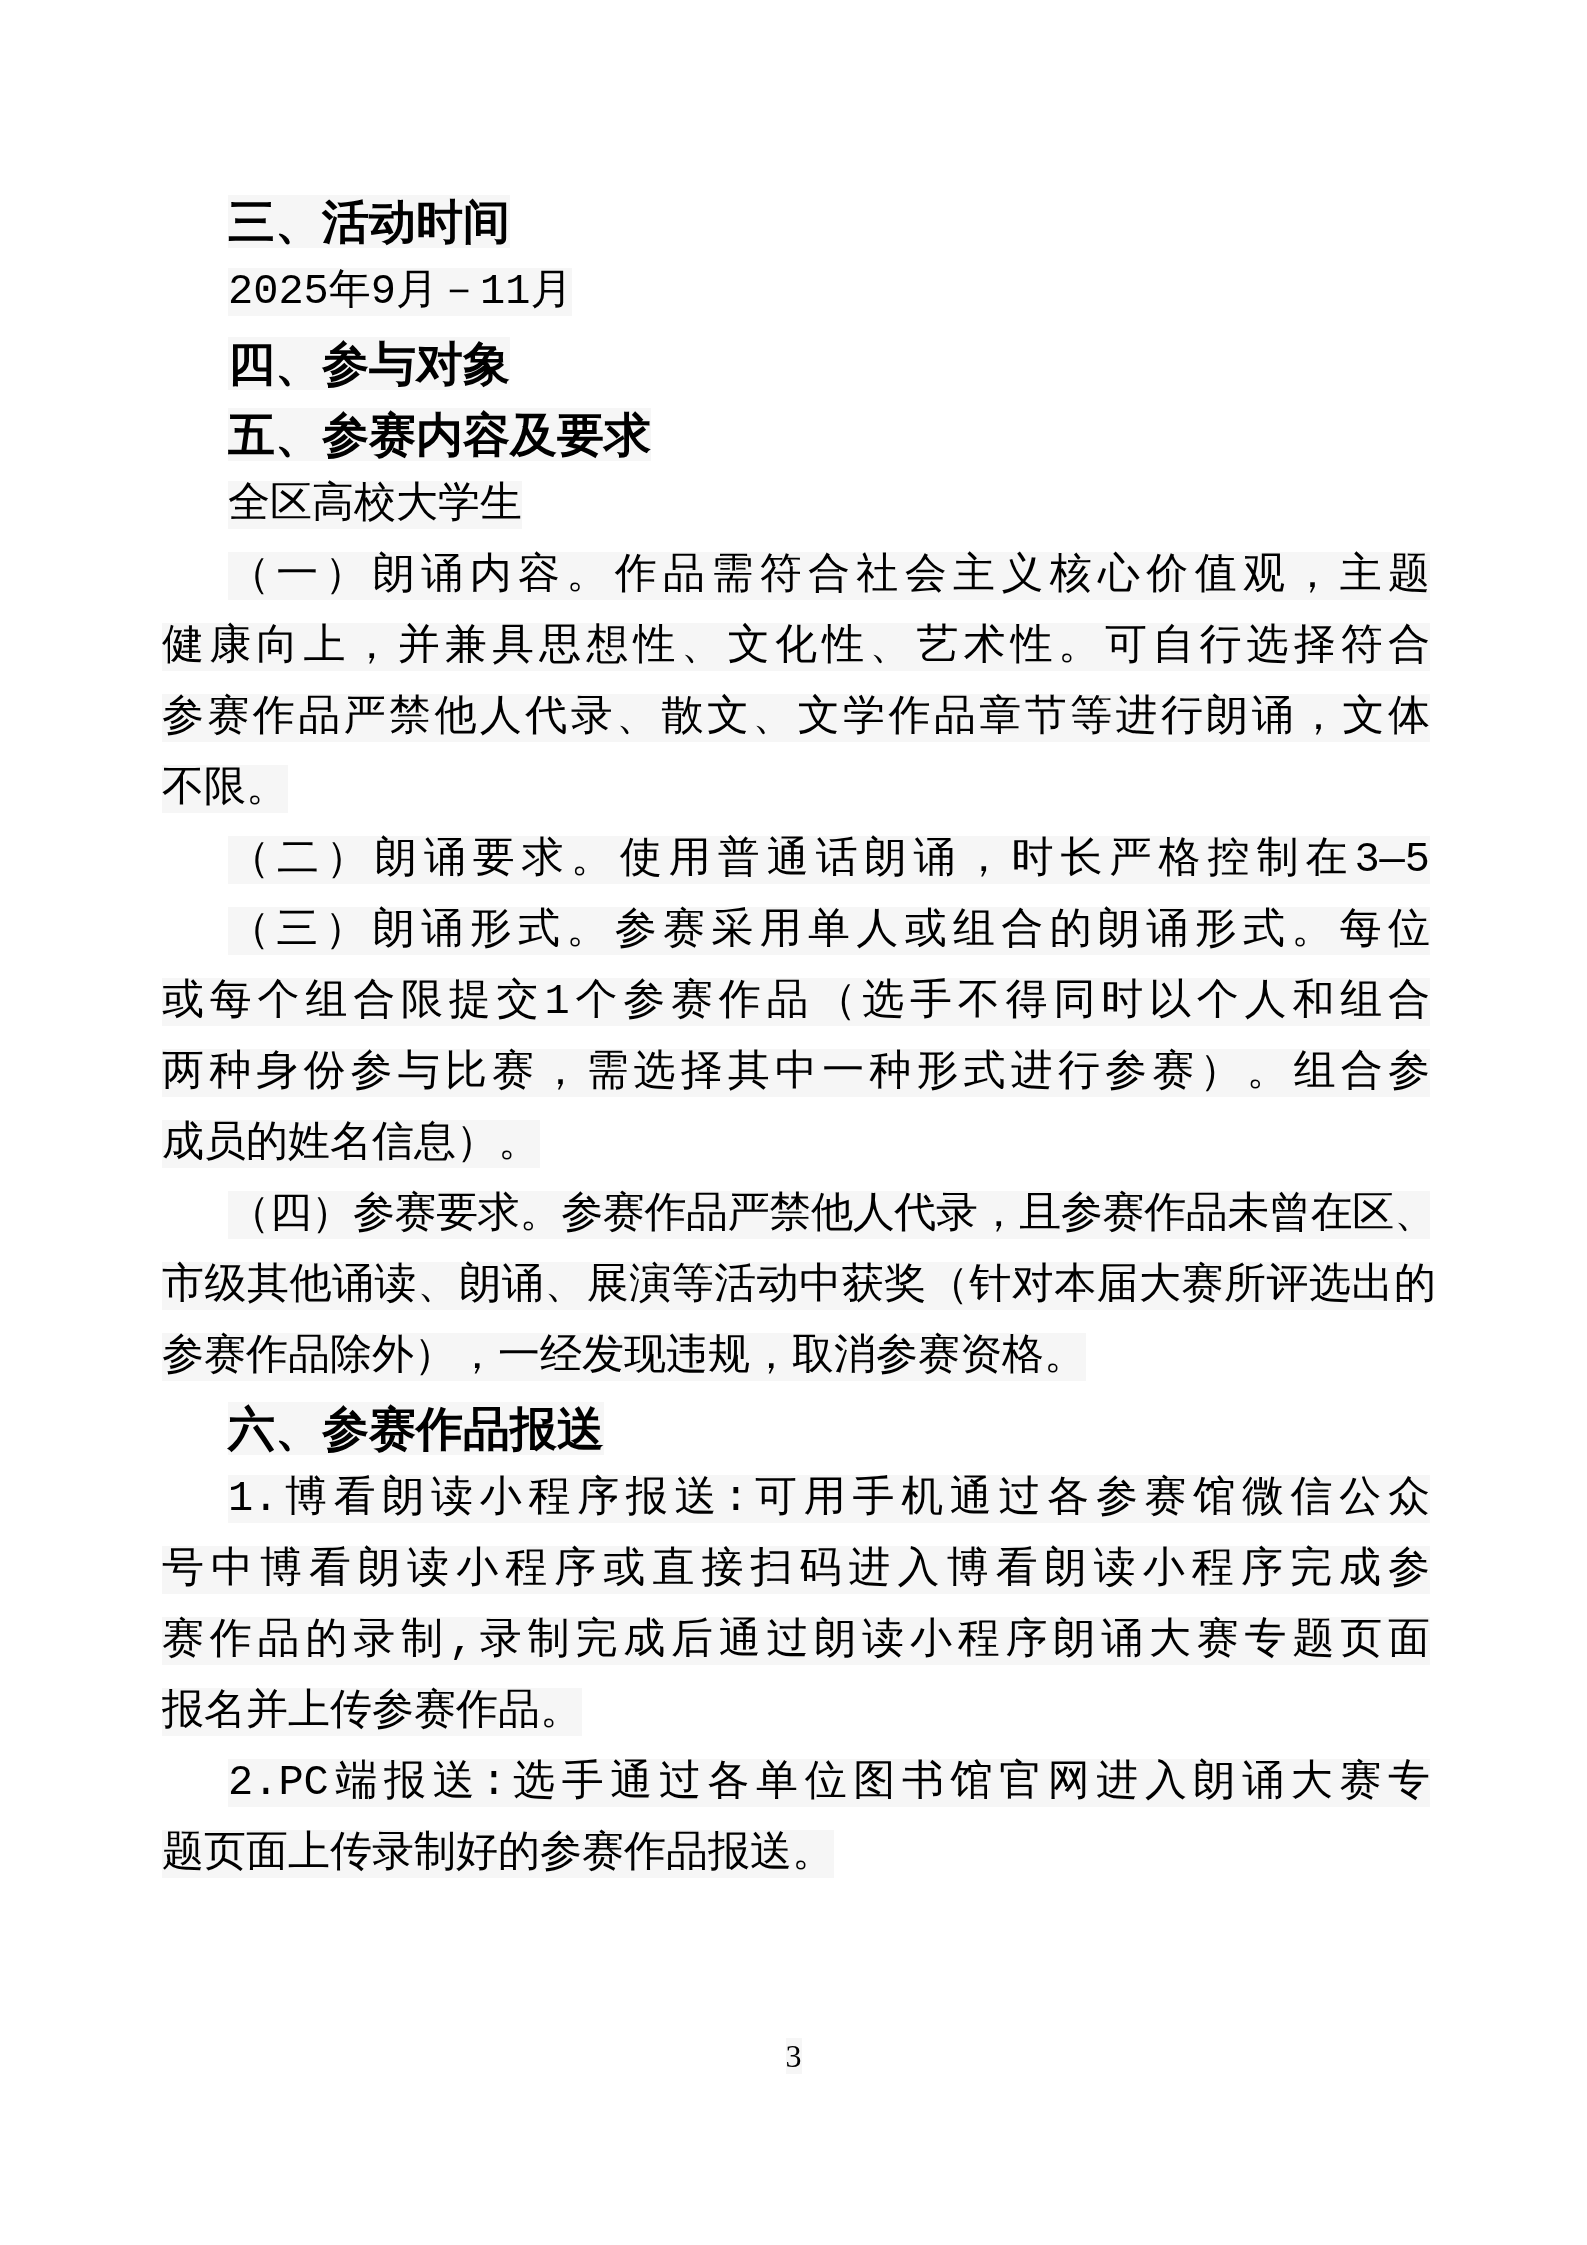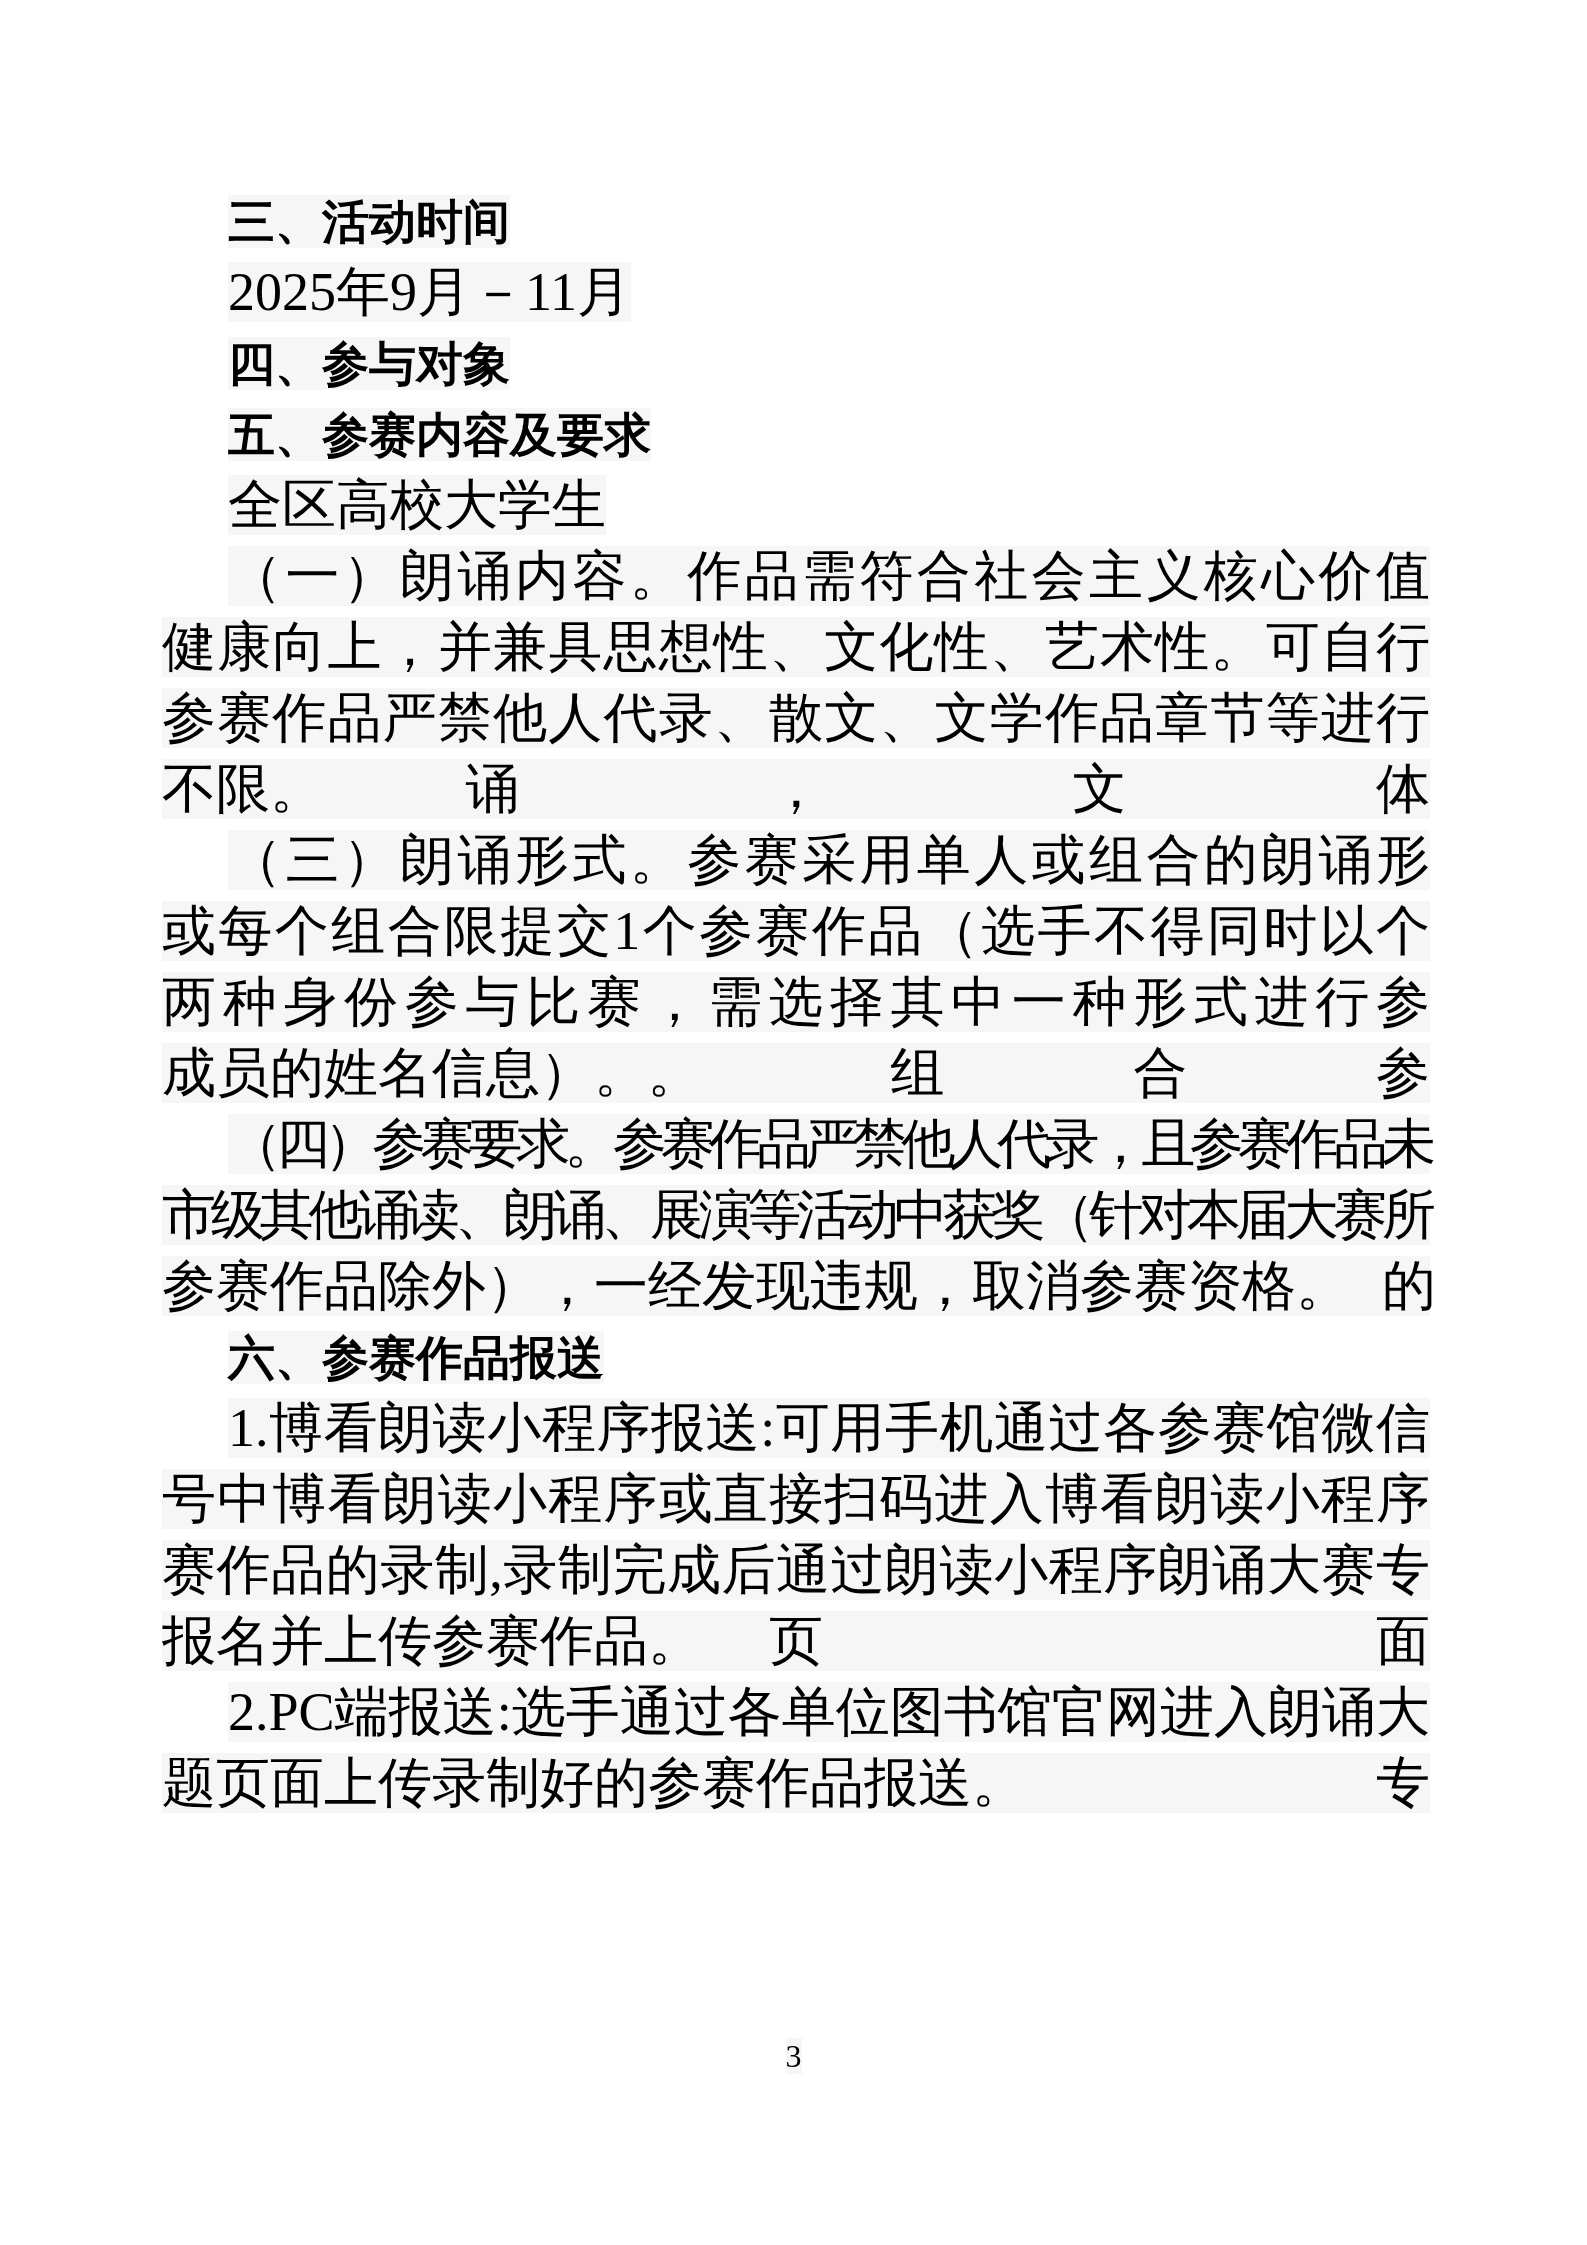--- a/index.html
+++ b/index.html
@@ -18,23 +18,23 @@
   }
   .content {
     position: absolute;
     left: 162px;
     top: 186px;
     width: 1268px;
   }
   .line {
     height: 71px;
     line-height: 71px;
-    font-size: 54px;
+    font-size: 42px;
     color: var(--text-color);
-    font-family: Liberation Serif, serif;
+    font-family: Liberation Mono, monospace;
     text-align: left;
     white-space: nowrap;
   }
   .line.fill {
     white-space: normal;
     text-align: justify;
     text-align-last: justify;
   }
   .line.indent { text-indent: 66px; }
   .line.heading {
@@ -65,20 +65,21 @@
   <div class="content" id="doc-content">
       <div class="line heading indent"><span class="line-text">三、活动时间</span></div>
       <div class="line indent"><span class="line-text">2025年9月－11月</span></div>
       <div class="line heading indent"><span class="line-text">四、参与对象</span></div>
       <div class="line heading indent"><span class="line-text">五、参赛内容及要求</span></div>
       <div class="line indent"><span class="line-text">全区高校大学生</span></div>
       <div class="line indent fill"><span class="line-text">（一）朗诵内容。作品需符合社会主义核心价值观，主题</span></div>
       <div class="line fill"><span class="line-text">健康向上，并兼具思想性、文化性、艺术性。可自行选择符合</span></div>
       <div class="line fill"><span class="line-text">参赛作品严禁他人代录、散文、文学作品章节等进行朗诵，文体</span></div>
       <div class="line"><span class="line-text">不限。</span></div>
+      <div class="line indent fill"><span class="line-text">（二）朗诵要求。使用普通话朗诵，时长严格控制在3—5</span></div>
       <div class="line indent fill"><span class="line-text">（三）朗诵形式。参赛采用单人或组合的朗诵形式。每位</span></div>
       <div class="line fill"><span class="line-text">或每个组合限提交1个参赛作品（选手不得同时以个人和组合</span></div>
       <div class="line fill"><span class="line-text">两种身份参与比赛，需选择其中一种形式进行参赛）。组合参</span></div>
       <div class="line"><span class="line-text">成员的姓名信息）。</span></div>
       <div class="line indent fill tight"><span class="line-text">（四）参赛要求。参赛作品严禁他人代录，且参赛作品未曾在区、</span></div>
       <div class="line fill tight"><span class="line-text">市级其他诵读、朗诵、展演等活动中获奖（针对本届大赛所评选出的</span></div>
       <div class="line"><span class="line-text">参赛作品除外），一经发现违规，取消参赛资格。</span></div>
       <div class="line heading indent"><span class="line-text">六、参赛作品报送</span></div>
       <div class="line indent fill"><span class="line-text">1.博看朗读小程序报送:可用手机通过各参赛馆微信公众</span></div>
       <div class="line fill"><span class="line-text">号中博看朗读小程序或直接扫码进入博看朗读小程序完成参</span></div>

